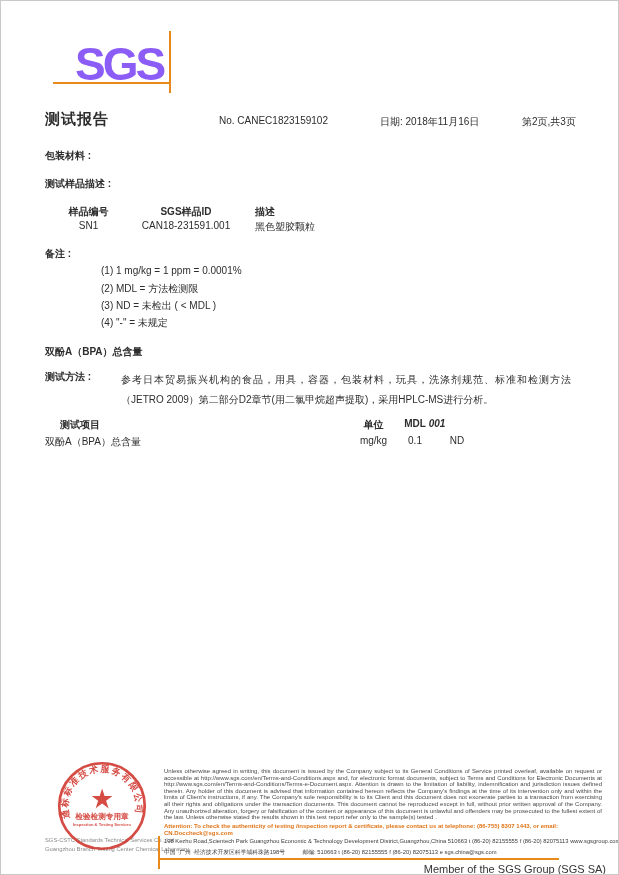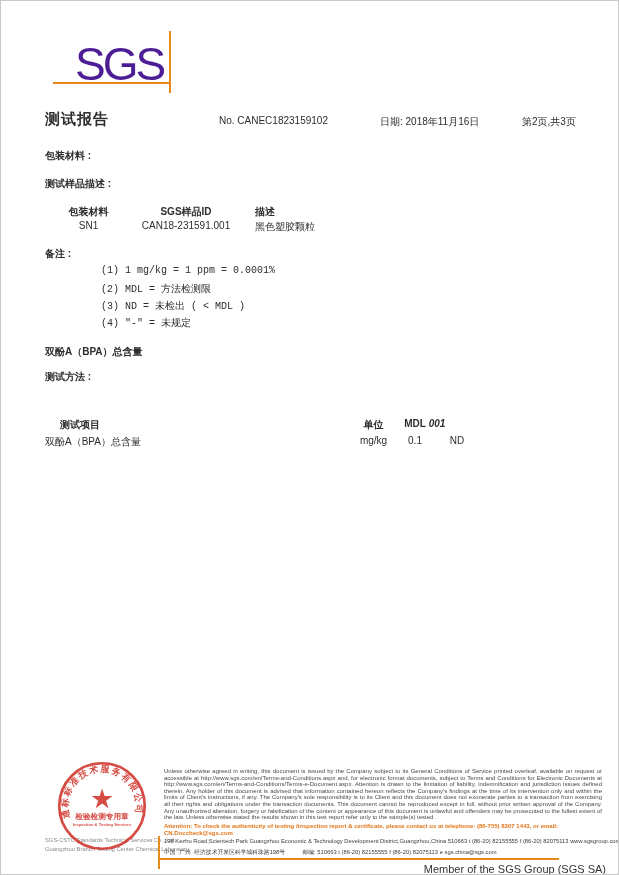--- a/index.html
+++ b/index.html
@@ -7,32 +7,32 @@
   body { font-family:"Liberation Sans","DejaVu Sans",sans-serif; }
   .page {
     position:relative; width:619px; height:875px; background:#fff;
     border:1px solid #c9c9c9; overflow:hidden; color:#2d2d2d;
   }
   .abs { position:absolute; }
 
   
   .logo-text {
     position:absolute; left:74px; top:36px;
-    font-size:46px; font-weight:normal; color:#4c1d95; letter-spacing:-3px;
+    font-size:46px; font-weight:bold; color:#8b5cf6; letter-spacing:-3px;
   }
   .logo-hline { position:absolute; left:52px; top:81px; width:118px; height:2px; background:#e8891c; }
   .logo-vline { position:absolute; left:168px; top:30px; width:2px; height:62px; background:#e8891c; }
 
   
   .report-title { left:44px; top:109px; font-size:15px; font-weight:bold; letter-spacing:1px; }
   .hdr-small { font-size:10px; top:114px; }
 
   
   .label-bold { font-size:10px; font-weight:bold; }
-  .txt { font-size:10px;font-family:Liberation Mono, monospace; }
+  .txt { font-size:10px; }
   .u { }
 
   .cell { position:absolute; font-size:10px; }
   .c-center { text-align:center; }
 
   .method-para {
     position:absolute; left:120px; top:369px; width:450px;
     font-size:10px; line-height:20px; text-align:justify;
   }
 
@@ -65,36 +65,37 @@
 
   <div class="abs report-title">测试报告</div>
   <div class="abs hdr-small" style="left:218px;">No. CANEC1823159102</div>
   <div class="abs hdr-small" style="left:379px;">日期: 2018年11月16日</div>
   <div class="abs hdr-small" style="left:521px;">第2页,共3页</div>
 
   <div class="abs label-bold" style="left:44px; top:148px;">包装材料 :</div>
   <div class="abs label-bold u" style="left:44px; top:176px;">测试样品描述 :</div>
 
   <div>
-    <div class="cell c-center label-bold" style="left:45px; top:204px; width:85px;">包装材料</div>
+    <div class="cell c-center label-bold" style="left:45px; top:204px; width:85px;">样品编号</div>
     <div class="cell c-center label-bold" style="left:130px; top:204px; width:110px;">SGS样品ID</div>
     <div class="cell label-bold" style="left:254px; top:204px;">描述</div>
     <div class="cell c-center" style="left:45px; top:219px; width:85px;">SN1</div>
     <div class="cell c-center" style="left:130px; top:219px; width:110px;">CAN18-231591.001</div>
     <div class="cell" style="left:254px; top:219px;">黑色塑胶颗粒</div>
   </div>
 
   <div class="abs label-bold" style="left:44px; top:246px;">备注 :</div>
   <div class="abs txt" style="left:100px; top:264px;">(1) 1 mg/kg = 1 ppm = 0.0001%</div>
   <div class="abs txt" style="left:100px; top:281px;">(2) MDL = 方法检测限</div>
   <div class="abs txt" style="left:100px; top:298px;">(3) ND = 未检出 ( &lt; MDL )</div>
   <div class="abs txt" style="left:100px; top:315px;">(4) "-" = 未规定</div>
 
   <div class="abs label-bold u" style="left:44px; top:344px;">双酚A（BPA）总含量</div>
   <div class="abs label-bold" style="left:44px; top:369px;">测试方法 :</div>
+  <div class="method-para">参考日本贸易振兴机构的食品，用具，容器，包装材料，玩具，洗涤剂规范、标准和检测方法（JETRO 2009）第二部分D2章节(用二氯甲烷超声提取)，采用HPLC-MS进行分析。</div>
 
   <div>
     <div class="cell label-bold u" style="left:59px; top:417px;">测试项目</div>
     <div class="cell c-center label-bold u" style="left:345px; top:417px; width:55px;">单位</div>
     <div class="cell c-center label-bold u" style="left:390px; top:417px; width:48px;">MDL</div>
     <div class="cell c-center label-bold u" style="left:412px; top:417px; width:48px; font-style:italic;">001</div>
     <div class="cell" style="left:44px; top:434px;">双酚A（BPA）总含量</div>
     <div class="cell c-center" style="left:345px; top:434px; width:55px;">mg/kg</div>
     <div class="cell c-center" style="left:390px; top:434px; width:48px;">0.1</div>
     <div class="cell c-center" style="left:432px; top:434px; width:48px;">ND</div>

